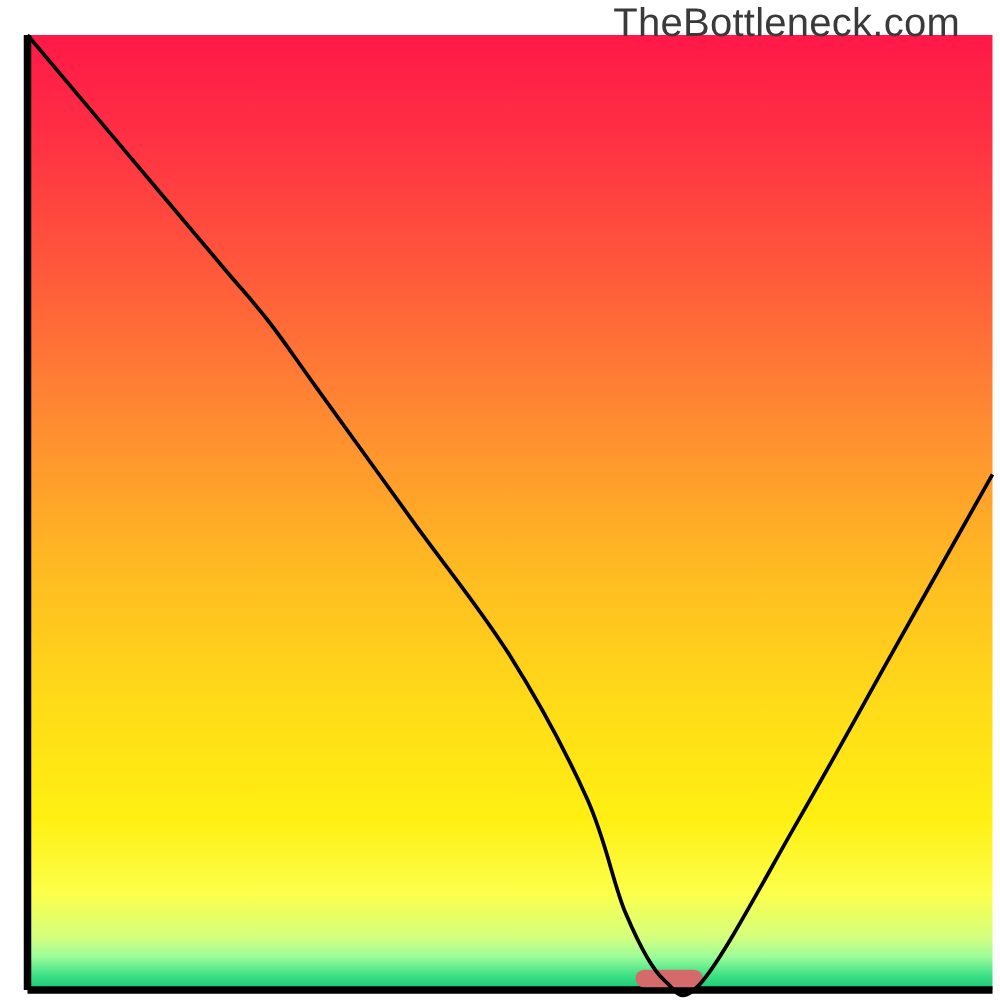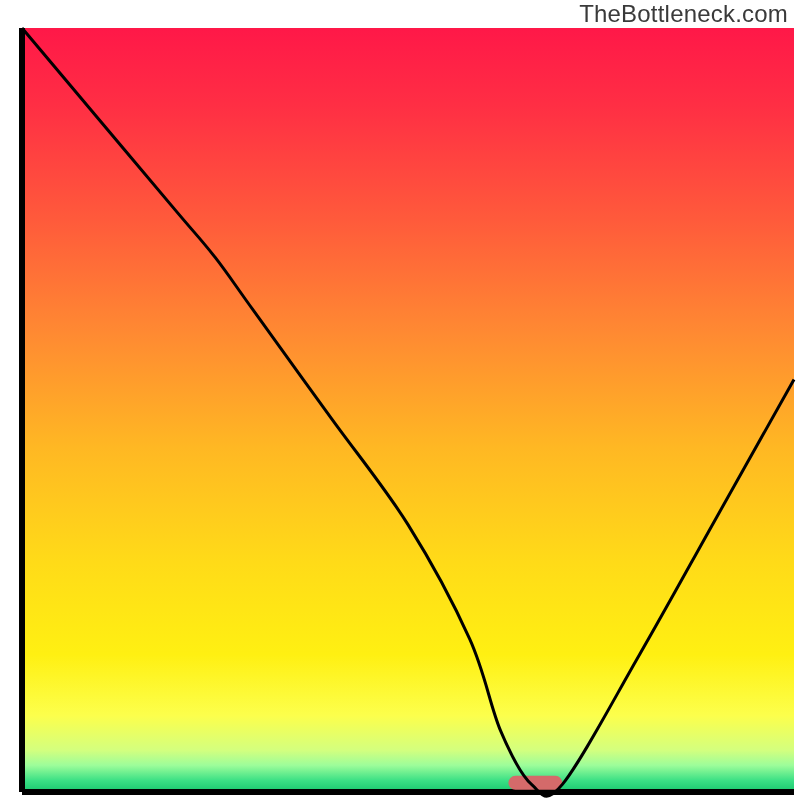--- a/index.html
+++ b/index.html
@@ -11,22 +11,22 @@
     font-family: Arial, Helvetica, sans-serif;
   }
   .container {
     position: relative;
     width: 800px;
     height: 800px;
   }
   .watermark {
     position: absolute;
     top: 0px;
-    right: 12px;
-    font-size: 24px;
+    right: 32px;
+    font-size: 32px;
     font-weight: 400;
     color: #3a3a3a;
     letter-spacing: 0.2px;
   }
   svg {
     display: block;
   }
 </style>
 </head>
 <body>

